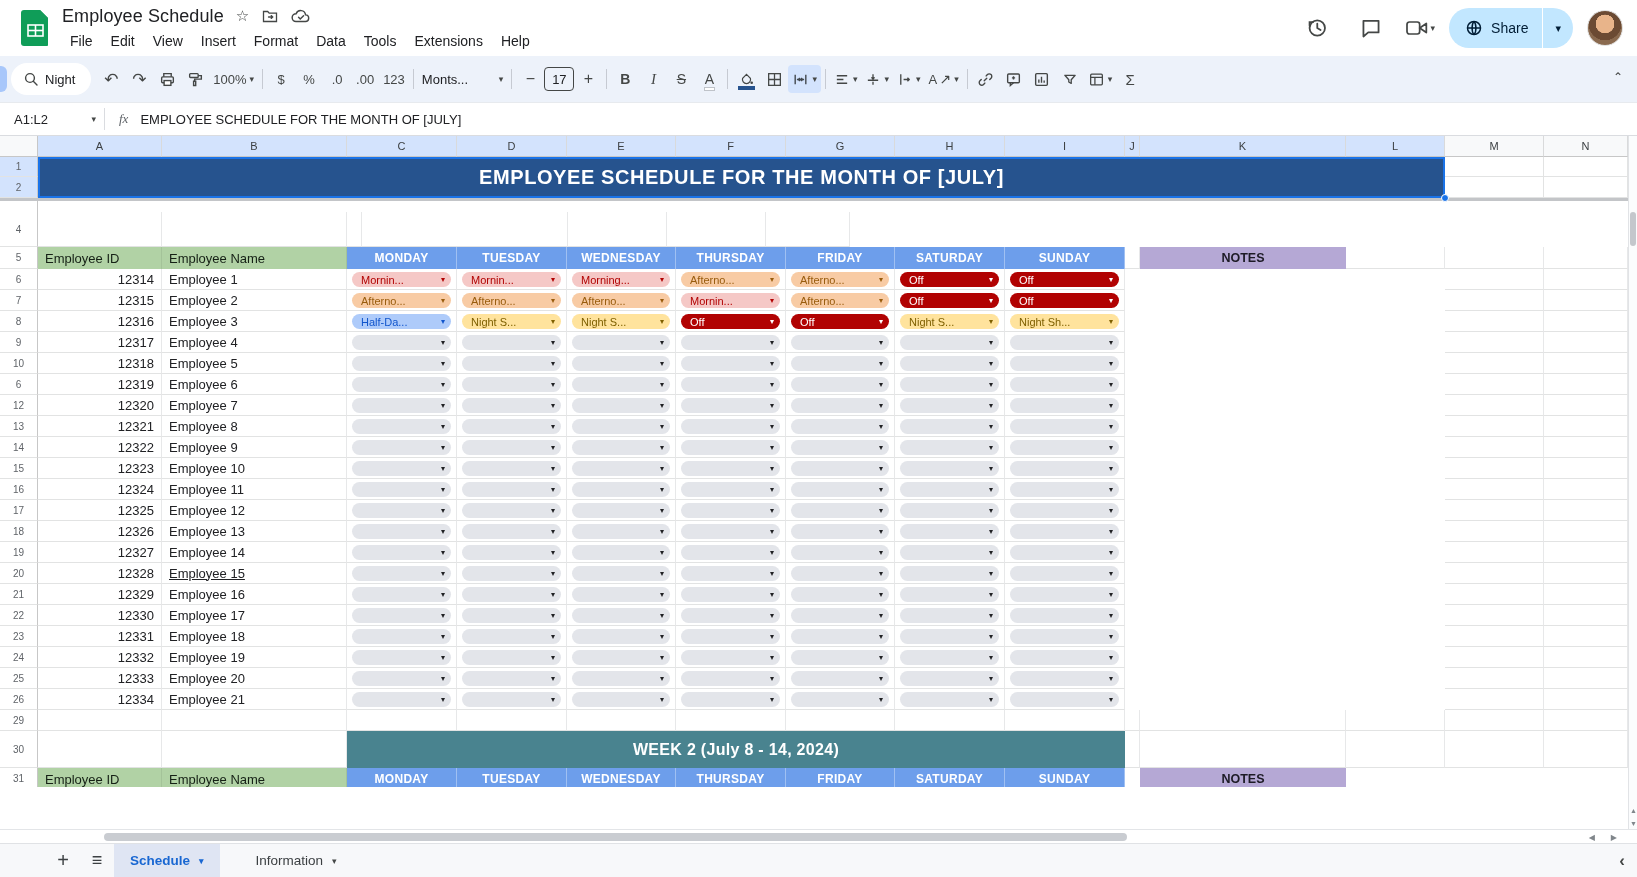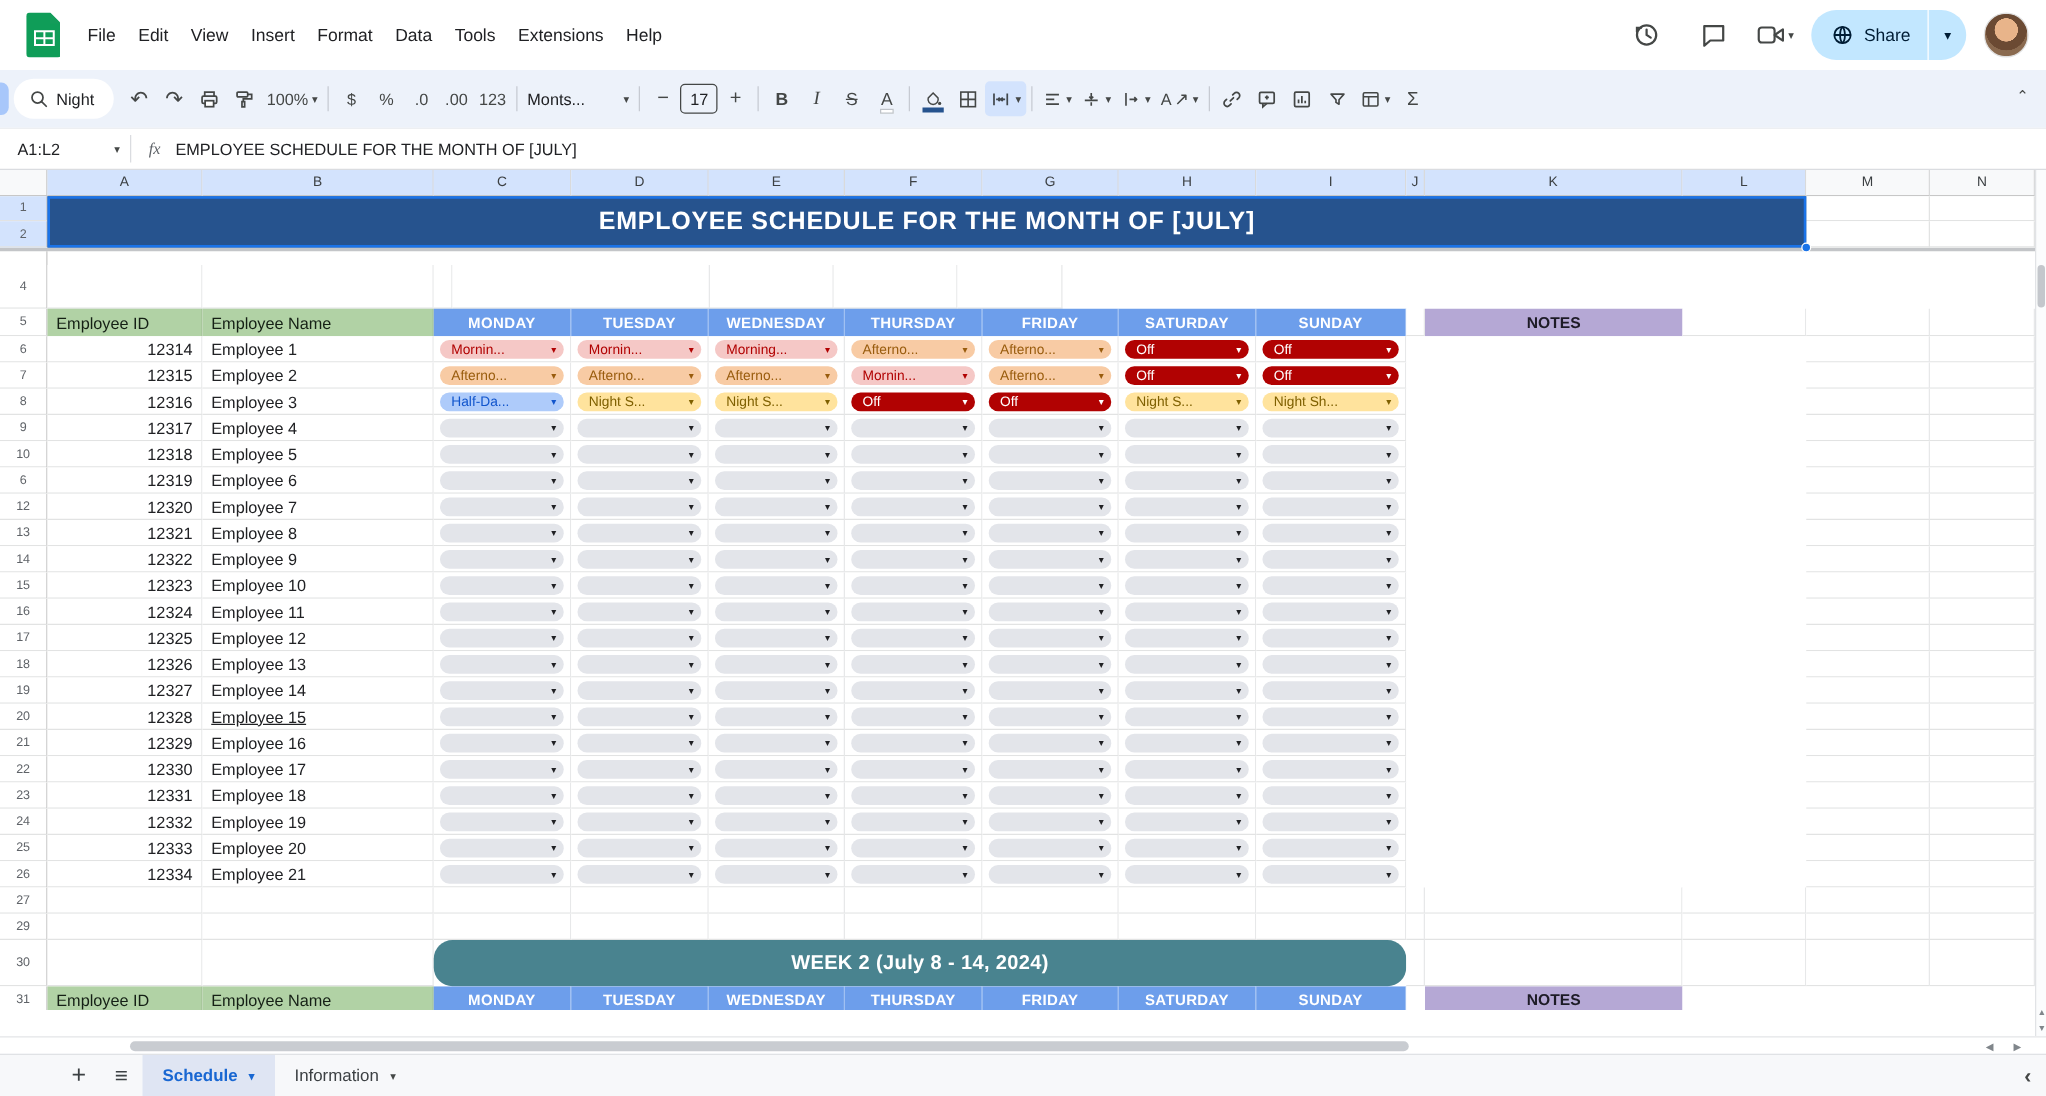--- a/index.html
+++ b/index.html
@@ -88,41 +88,57 @@
   .hscroll { height:14px; position:relative; background:#fff; border-top:1px solid #e3e5e8; }
   .hthumb { position:absolute; left:104px; width:1023px; top:3px; height:8px; background:#c9ccd1; border-radius:4px; }
   .harrows { position:absolute; right:20px; top:0; height:14px; display:flex; gap:16px; align-items:center; color:#80868b; font-size:8px; }
 
   
   .tabbar { height:34px; background:#f7f8fa; border-top:1px solid #e0e2e5; display:flex; align-items:center; padding-left:46px; position:relative; }
   .tb-ic { width:34px; height:34px; display:flex; align-items:center; justify-content:center; color:#3c4043; font-size:18px; }
   .sheettab { height:34px; display:flex; align-items:center; gap:9px; padding:0 16px; font-size:13.5px; }
   .sheettab.active { background:#dfe5f3; color:#1967d2; font-weight:700; }
   .sheettab.active .dd { color:#1967d2; }
-  .sheettab.inactive { color:#3c4043; }
+  .sheettab.inactive { color:#3c4043;margin-left:20px; }
   .tab-collapse { position:absolute; right:12px; font-size:17px; color:#444746; font-weight:700; }
 
   svg { display:block; }
 </style>
 </head>
 <body>
 
 <div id="app">
 
   <div class="tophdr">
     <div class="logo">
       <svg width="27" height="36" viewBox="0 0 27 36">
           <path fill="#0f9d58" d="M2 0h16l9 9v24a3 3 0 0 1-3 3H2a3 3 0 0 1-3-3V3a3 3 0 0 1 3-3z" transform="translate(1,0)"></path>
           <path fill="#149c5a" d="M18 0l9 9h-9z" transform="translate(1,0)"></path>
           <rect x="7" y="15" width="15" height="11" fill="none" stroke="#fff" stroke-width="1.6"></rect>
           <line x1="7" y1="20.5" x2="22" y2="20.5" stroke="#fff" stroke-width="1.6"></line>
           <line x1="14.5" y1="15" x2="14.5" y2="26" stroke="#fff" stroke-width="1.6"></line>
         </svg>
     </div>
     <div class="hdr-left">
+      <div class="title-row">
+        <span class="doc-title">Employee Schedule</span>
+        <span class="mini">☆</span>
+        <span class="mini">
+          <svg width="18" height="16" viewBox="0 0 16 16" fill="none" stroke="#444746" stroke-width="1.3">
+              <path d="M1.5 3.5h4.2l1.5 1.7h7.3v8.3h-13z"></path>
+              <path d="M6.5 9h4.2M9.2 7.6L10.7 9 9.2 10.4" stroke-linecap="round"></path>
+            </svg>
+        </span>
+        <span class="mini">
+          <svg width="20" height="16" viewBox="0 0 18 14" fill="none" stroke="#444746" stroke-width="1.3">
+              <path d="M4.5 12h8.2a3 3 0 0 0 .4-6A4.4 4.4 0 0 0 4.6 5 3.5 3.5 0 0 0 4.5 12z"></path>
+              <path d="M6.8 8.2l1.5 1.5 3-3" stroke-linecap="round"></path>
+            </svg>
+        </span>
+      </div>
       <div class="menu-row" id="menu-row">
           <div class="menu-item">File</div>
           <div class="menu-item">Edit</div>
           <div class="menu-item">View</div>
           <div class="menu-item">Insert</div>
           <div class="menu-item">Format</div>
           <div class="menu-item">Data</div>
           <div class="menu-item">Tools</div>
           <div class="menu-item">Extensions</div>
           <div class="menu-item">Help</div>
@@ -1457,58 +1473,41 @@
               <span class="tri" style="color: rgb(32, 33, 36);">▾</span>
             </div>
           </div>
           <div class="cell plain" style="width: 15px;"></div>
           <div class="cell plain" style="width: 206px;"></div>
           <div class="cell plain" style="width: 99px;"></div>
           <div class="cell lined" style="width: 99px;"></div>
           <div class="cell lined" style="width: 84px;"></div>
         </div>
         <div class="srow" style="height: 21px;">
-          <div class="rownum" style="height: 100%;">27</div>
-          <div class="cell lined" style="width: 124px;"></div>
-          <div class="cell lined" style="width: 185px;"></div>
-          <div class="cell lined" style="width: 110px;"></div>
-          <div class="cell lined" style="width: 110px;"></div>
-          <div class="cell lined" style="width: 109px;"></div>
-          <div class="cell lined" style="width: 110px;"></div>
-          <div class="cell lined" style="width: 109px;"></div>
-          <div class="cell lined" style="width: 110px;"></div>
-          <div class="cell lined" style="width: 120px;"></div>
-          <div class="cell lined" style="width: 15px;"></div>
-          <div class="cell lined" style="width: 206px;"></div>
-          <div class="cell lined" style="width: 99px;"></div>
-          <div class="cell lined" style="width: 99px;"></div>
-          <div class="cell lined" style="width: 84px;"></div>
-        </div>
-        <div class="srow" style="height: 21px;">
           <div class="rownum" style="height: 100%;">29</div>
           <div class="cell lined" style="width: 124px;"></div>
           <div class="cell lined" style="width: 185px;"></div>
           <div class="cell lined" style="width: 110px;"></div>
           <div class="cell lined" style="width: 110px;"></div>
           <div class="cell lined" style="width: 109px;"></div>
           <div class="cell lined" style="width: 110px;"></div>
           <div class="cell lined" style="width: 109px;"></div>
           <div class="cell lined" style="width: 110px;"></div>
           <div class="cell lined" style="width: 120px;"></div>
           <div class="cell lined" style="width: 15px;"></div>
           <div class="cell lined" style="width: 206px;"></div>
           <div class="cell lined" style="width: 99px;"></div>
           <div class="cell lined" style="width: 99px;"></div>
           <div class="cell lined" style="width: 84px;"></div>
         </div>
         <div class="srow" style="height: 37px;">
           <div class="rownum" style="height: 100%;">30</div>
           <div class="cell lined" style="width: 124px;"></div>
           <div class="cell lined" style="width: 185px;"></div>
-          <div class="cell weekband" style="width: 778px; background: rgb(73, 131, 143); border-radius: 15px;">WEEK 2 (July 8 - 14, 2024)</div>
+          <div class="cell weekband" style="width: 778px; background: rgb(73, 131, 143);">WEEK 2 (July 8 - 14, 2024)</div>
           <div class="cell lined" style="width: 15px;"></div>
           <div class="cell lined" style="width: 206px;"></div>
           <div class="cell lined" style="width: 99px;"></div>
           <div class="cell lined" style="width: 99px;"></div>
           <div class="cell lined" style="width: 84px;"></div>
         </div>
         <div class="srow" style="height: 19px; overflow: hidden;">
           <div class="rownum" style="height: 22px;">31</div>
           <div class="cell ghead" style="width: 124px; background: rgb(177, 210, 165); height: 22px;">Employee ID</div>
           <div class="cell ghead" style="width: 185px; background: rgb(177, 210, 165); height: 22px;">Employee Name</div>

